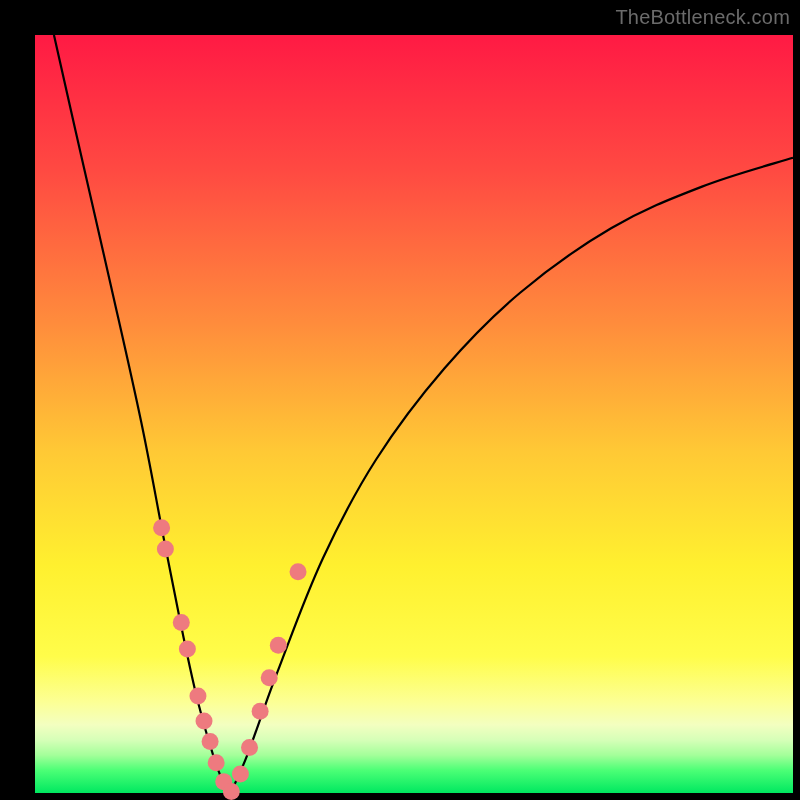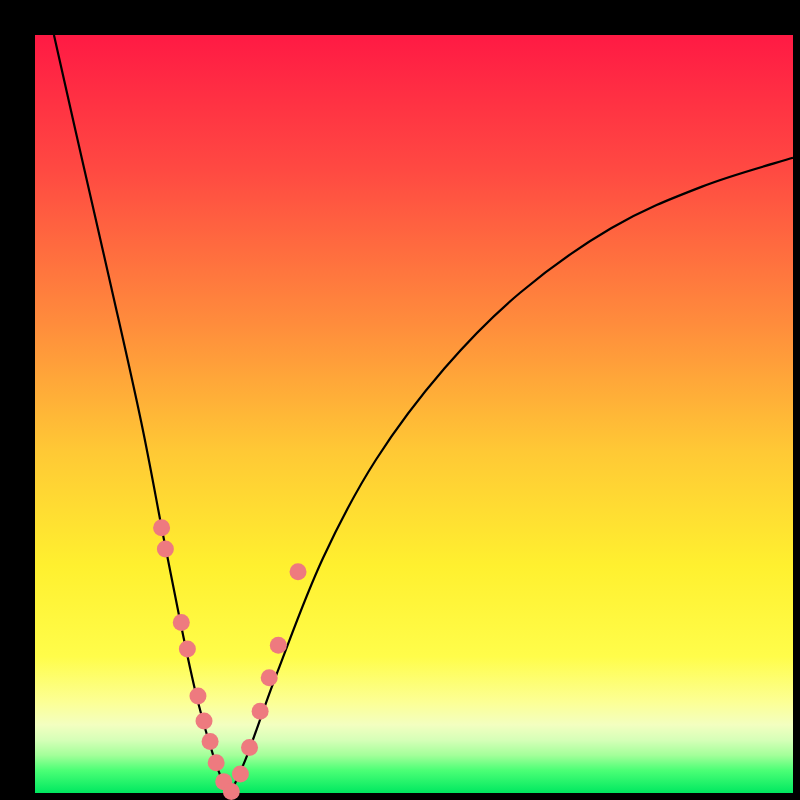--- a/index.html
+++ b/index.html
@@ -82,13 +82,14 @@
           <circle cx="205.42" cy="739.05" r="8.5" fill="#ee7a7f"></circle>
           <circle cx="214.51" cy="712.52" r="8.5" fill="#ee7a7f"></circle>
           <circle cx="225.13" cy="676.14" r="8.5" fill="#ee7a7f"></circle>
           <circle cx="234.22" cy="642.78" r="8.5" fill="#ee7a7f"></circle>
           <circle cx="243.32" cy="610.19" r="8.5" fill="#ee7a7f"></circle>
           <circle cx="263.03" cy="536.66" r="8.5" fill="#ee7a7f"></circle>
         </g>
     </svg>
   </div>
 
+  <div class="watermark">TheBottleneck.com</div>
 </div>
 
 </body></html>

